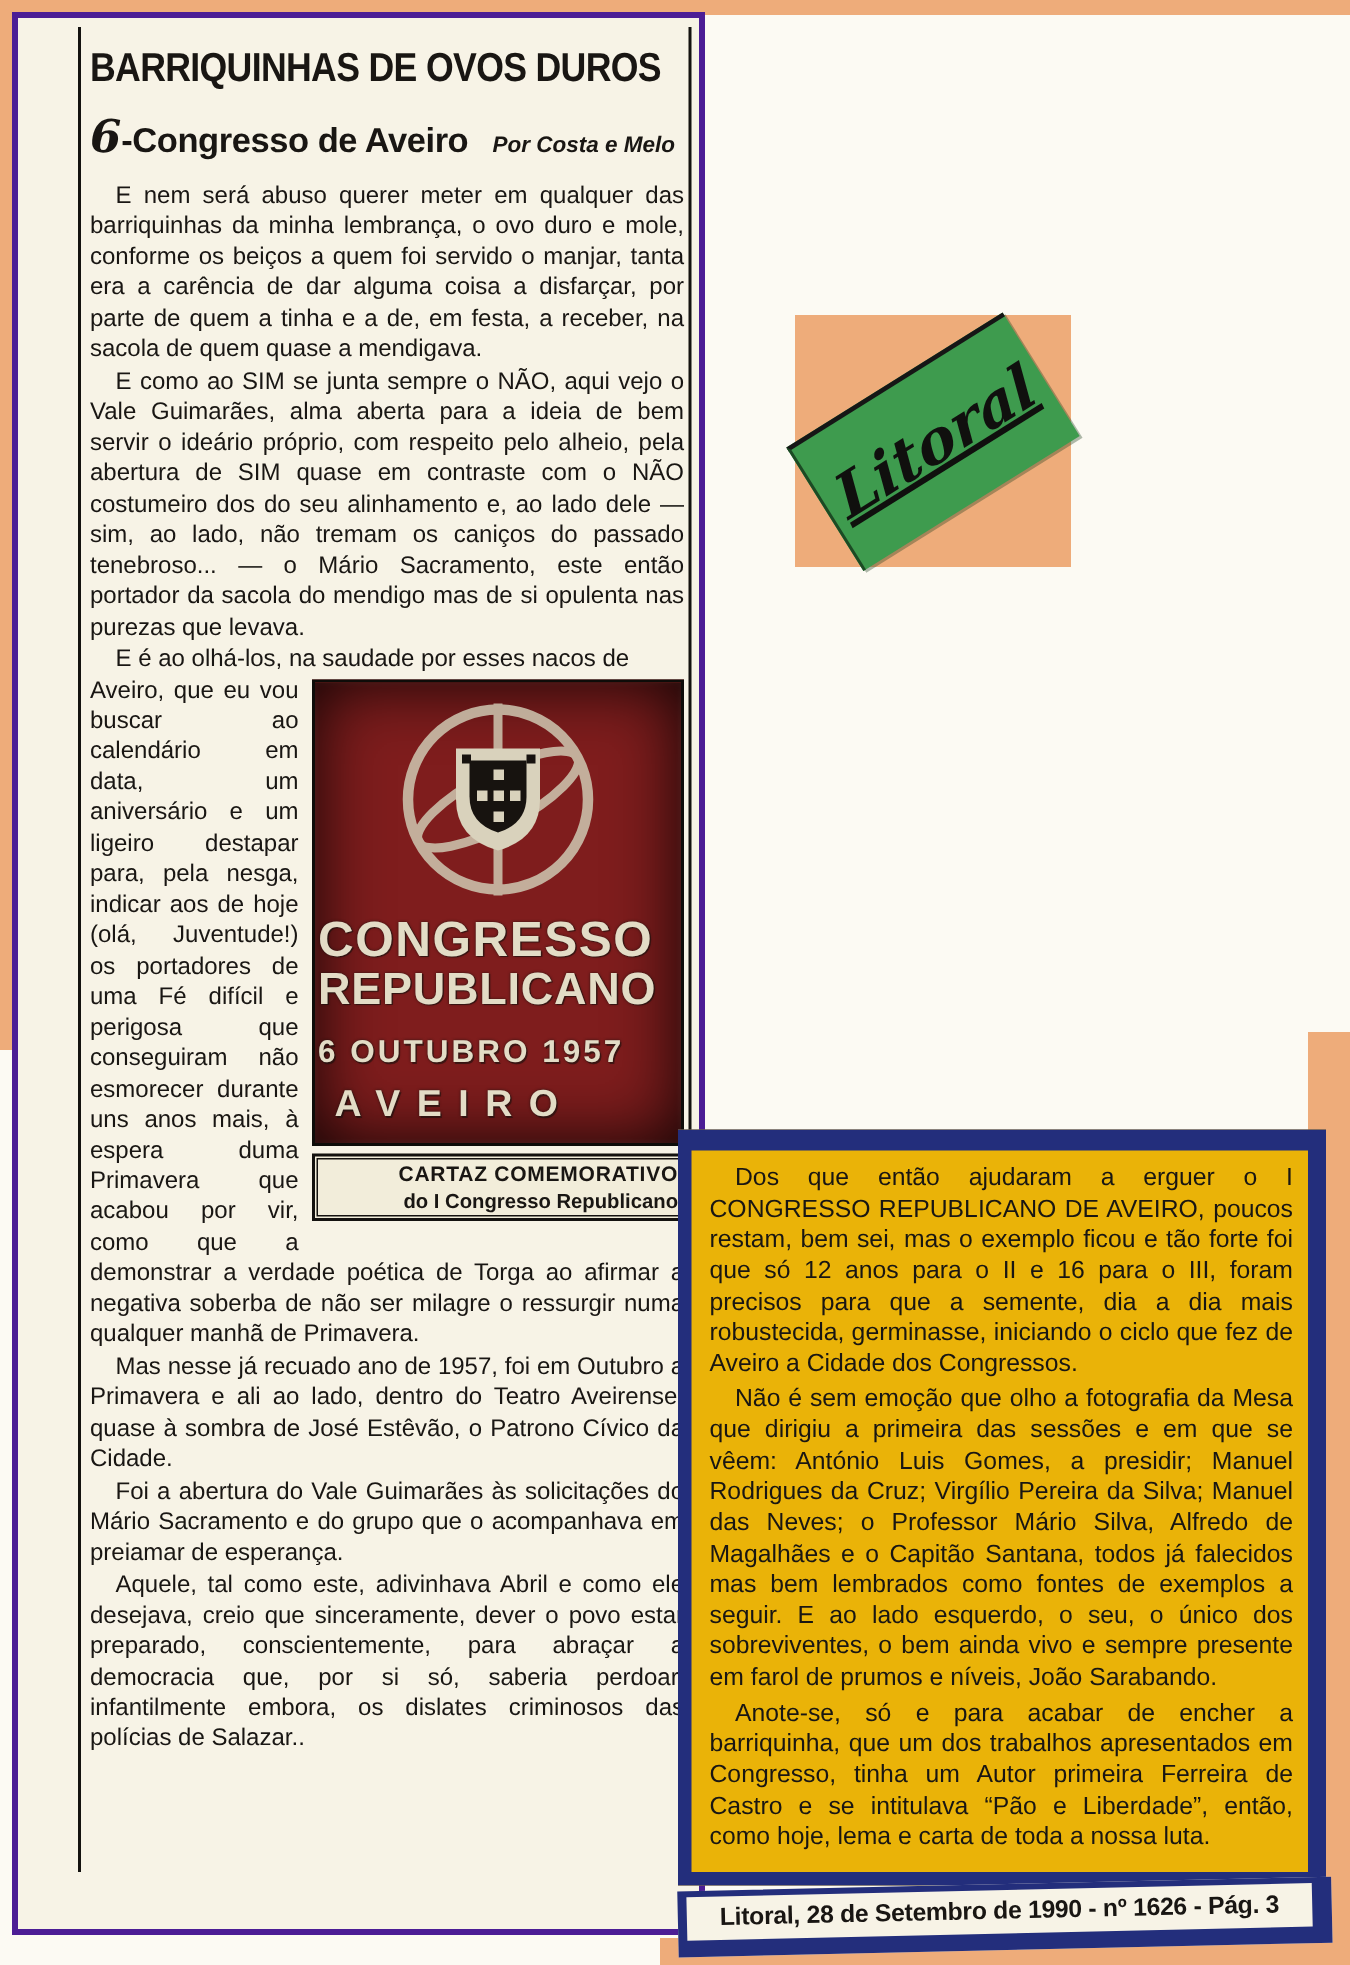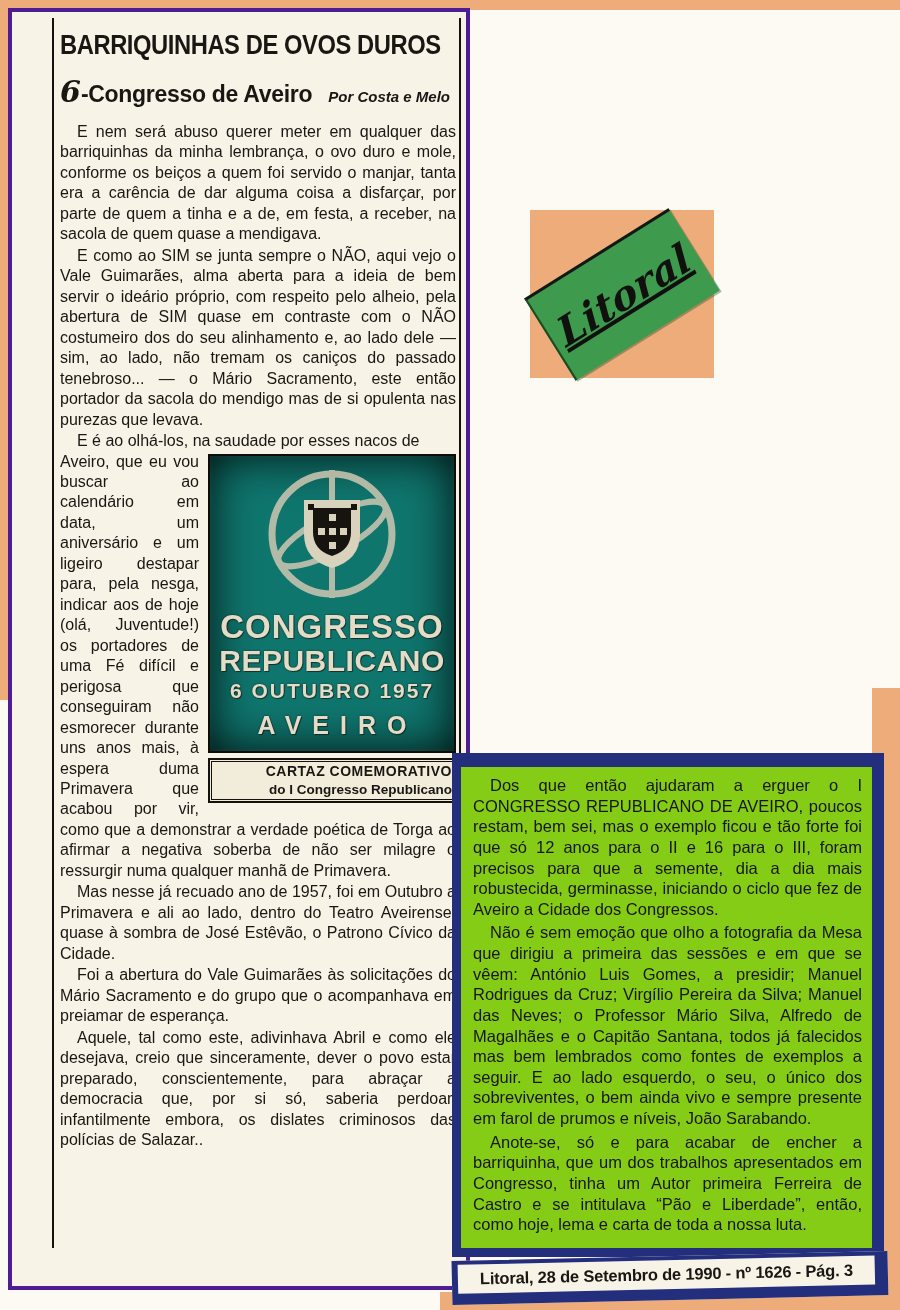--- a/index.html
+++ b/index.html
@@ -46,42 +46,42 @@
   .bodycopy{margin-top:14px;font-size:16px;line-height:1.28;text-align:justify;}
   .bodycopy p{margin:0 0 1px 0;text-indent:17px;}
   .p-intro{margin-bottom:0 !important;}
 
   
   .wrap-section{overflow:visible;}
   .poster{
     float:right;width:248px;margin:2px 0 6px 9px;
   }
   .poster-dark{
-    background:#0f766e;border:2px solid #0e0c09;
+    background:#7f1d1d;border:2px solid #0e0c09;
     box-shadow:inset 0 0 46px rgba(0,0,0,0.9), inset 0 0 4px rgba(240,235,215,0.15);
-    padding:4px 2px 10px 2px;text-align:center;
+    padding:4px 2px 10px 2px;
   }
   .poster-emblem{display:block;margin:2px auto 0 auto;}
   .stencil{color:#e3dcc6;font-weight:bold;text-shadow:0 0 2px rgba(23,19,15,0.8),1px 1px 0 rgba(23,19,15,0.55);}
   .poster-l1{font-size:33px;letter-spacing:1px;line-height:1.05;}
   .poster-l2{font-size:30px;letter-spacing:0.5px;line-height:1.1;}
-  .poster-l3{font-size:21px;letter-spacing:2px;margin-top:1px;}
+  .poster-l3{font-size:21px;letter-spacing:2px;margin-top:13px;}
   .poster-l4{font-size:25px;letter-spacing:11px;margin-top:4px;text-indent:11px;}
   .poster-caption{
     margin-top:5px;background:#f2edda;border:2px solid #14120f;
     box-shadow:inset 0 0 0 1px #f2edda, inset 0 0 0 2px #14120f;
     text-align:right;font-weight:bold;padding:3px 2px;
   }
   .cap1{font-size:14px;letter-spacing:0.5px;}
   .cap2{font-size:13.5px;}
 
   
   .sidebar{
     left:452px;top:753px;width:432px;height:504px;
-    background:#84cc16;
+    background:#eab308;
     border:9px solid #232e7c;border-top-width:14px;border-right-width:12px;
     box-sizing:border-box;
     padding:8px 10px 0 12px;
     font-size:16.5px;line-height:1.25;text-align:justify;
   }
   .sidebar p{margin:0 0 3px 0;text-indent:17px;}
 
   
   .footer{
     left:452px;top:1261px;width:436px;height:44px;

